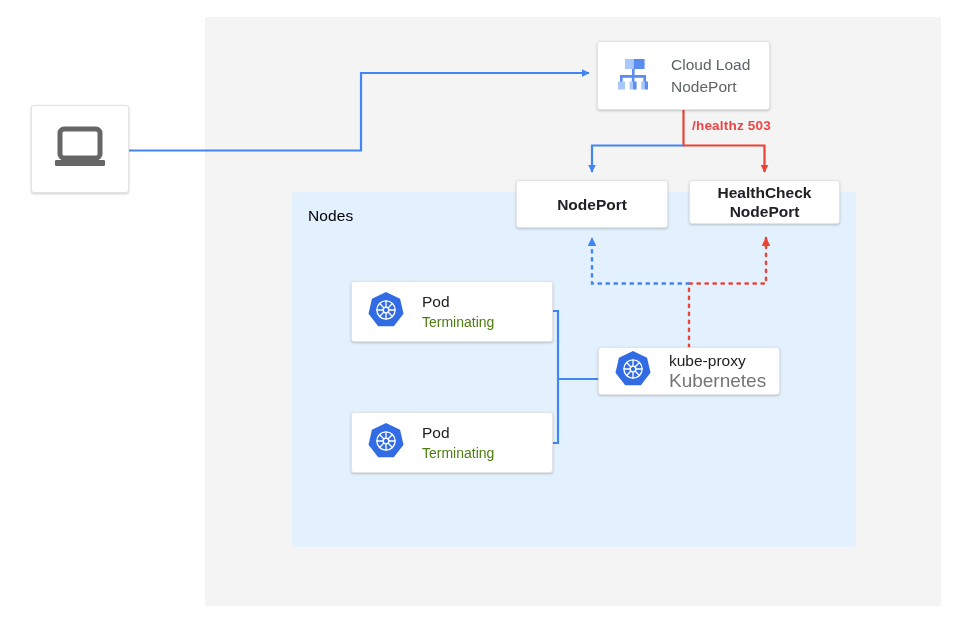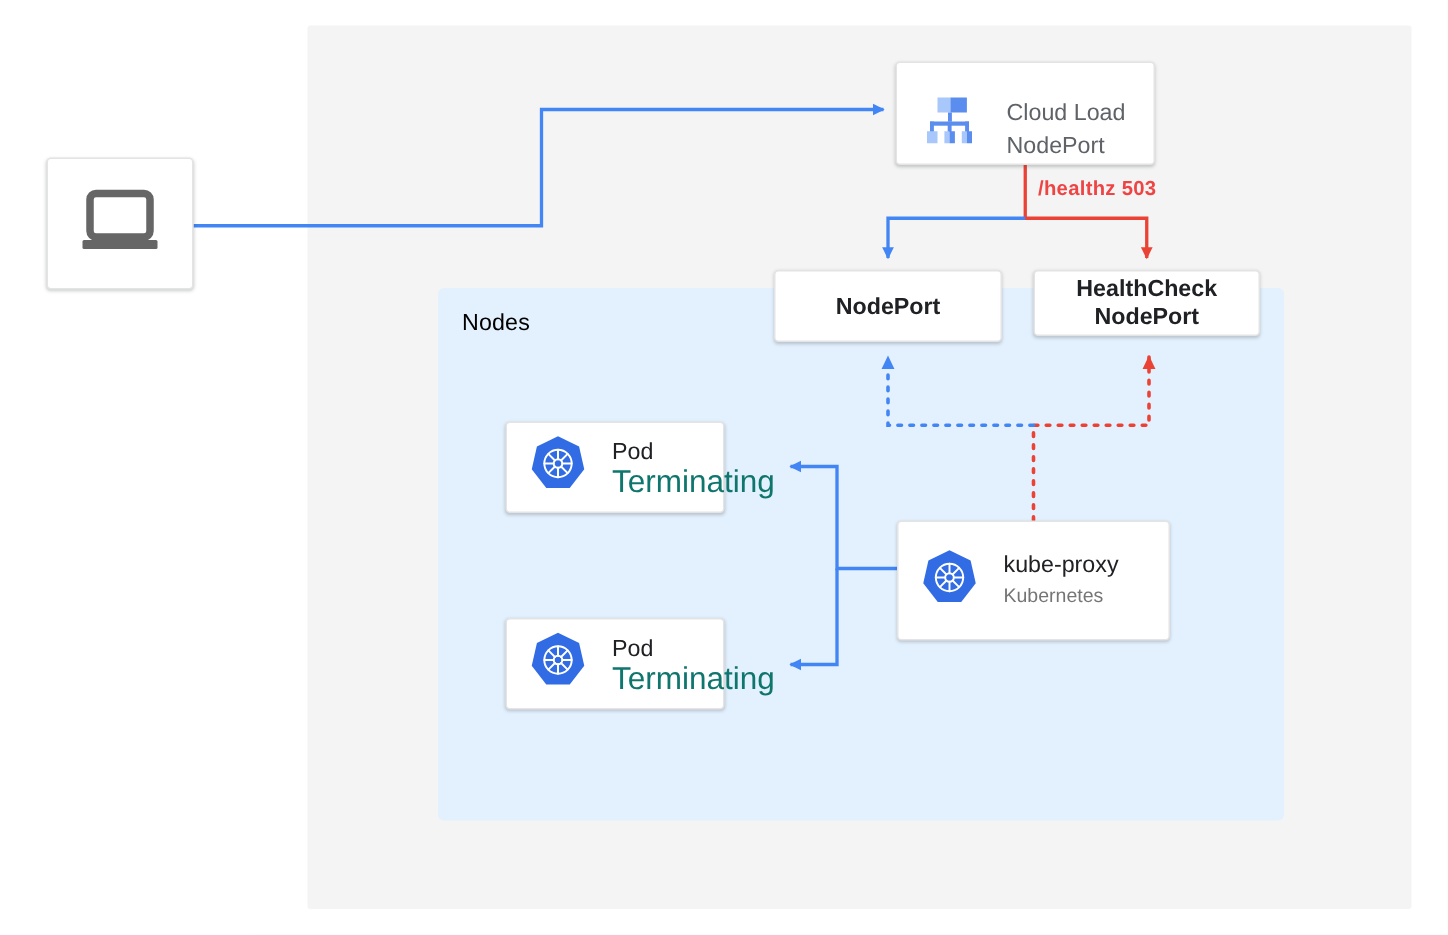--- a/index.html
+++ b/index.html
@@ -51,21 +51,21 @@
   
   #laptop-card {
     left: 31px; top: 105px;
     width: 98px; height: 88px;
     display: flex; align-items: center; justify-content: center;
   }
   
   #clb-card {
     left: 597px; top: 41px;
     width: 173px; height: 69px;
-    display: flex; align-items: flex-end;
+    display: flex; align-items: center;
     padding-left: 11px;
   }
   .clb-text {
     margin-left: 14px;
     font-size: 15.5px;
     color: #5f6368;
     line-height: 22px;
   }
   
   #nodeport-card {
@@ -80,53 +80,53 @@
   }
   .port-label {
     font-size: 15.5px;
     font-weight: bold;
     color: #202124;
     text-align: center;
     line-height: 19px;
   }
   
   .pod-card {
-    left: 337px;
-    width: 146px; height: 61px;
+    left: 351px;
+    width: 202px; height: 61px;
     display: flex; align-items: center;
     padding-left: 14px;
   }
   #pod-card-1 { top: 281px; }
   #pod-card-2 { top: 412px; }
   .pod-text { margin-left: 16px; }
   .pod-title {
     font-size: 15.5px;
     color: #202124;
     line-height: 20px;
   }
   .pod-sub {
-    font-size: 21px;
-    color: #0f766e;
+    font-size: 14px;
+    color: #4d7c0f;
     line-height: 20px;
   }
   
   #kubeproxy-card {
     left: 598px; top: 347px;
-    width: 182px; height: 80px;
+    width: 182px; height: 48px;
     display: flex; align-items: center;
     padding-left: 14px;
   }
   .kp-text { margin-left: 16px; }
   .kp-title {
     font-size: 15.5px;
     color: #202124;
     line-height: 20px;
   }
   .kp-sub {
-    font-size: 13px;
+    font-size: 19px;
     color: #757575;
     line-height: 20px;
   }
   .healthz-label {
     position: absolute;
     left: 692px; top: 118px;
     font-size: 13.5px;
     font-weight: bold;
     color: #ef4444;
     letter-spacing: 0.2px;

